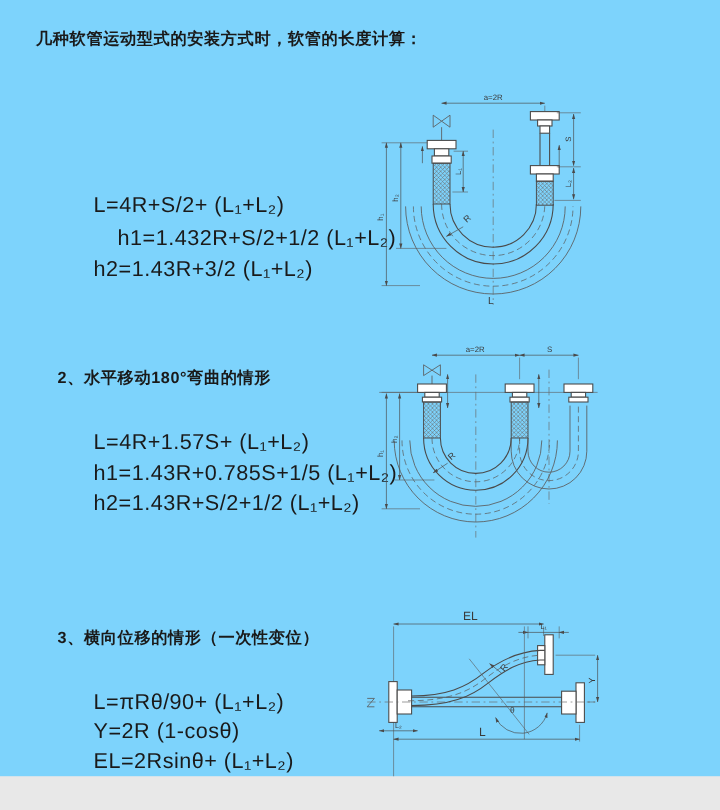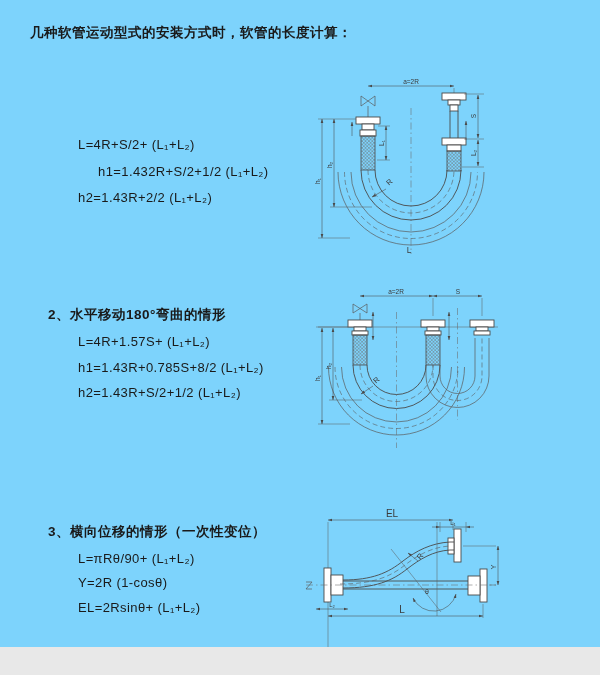--- a/index.html
+++ b/index.html
@@ -4,21 +4,21 @@
 <style>
   html,body{margin:0;padding:0;background:#e8e8e8;}
   .page{
     position:relative;width:600px;height:647px;background:#7dd3fc;
     font-family:"Liberation Sans","DejaVu Sans",sans-serif;color:#1a1a1a;
     overflow:hidden;margin:0 auto;
   }
   .ln{position:absolute;white-space:nowrap;}
   .title{font-size:13.5px;font-weight:700;letter-spacing:.5px;}
   .h{font-size:13.5px;font-weight:700;letter-spacing:.5px;}
-  .f{font-size:13px;font-weight:500;letter-spacing:.4px;}
+  .f{font-size:18px;font-weight:500;letter-spacing:.4px;margin-top:24px;}
   svg{position:absolute;overflow:visible;}
   svg text{font-family:"Liberation Sans","DejaVu Sans",sans-serif;fill:#3a3a3a;}
   .pipe{stroke:#4a4a4a;stroke-width:.9;fill:none;}
   .pipet{stroke:#5a5a5a;stroke-width:.7;fill:none;}
   .dim{stroke:#4a4a4a;stroke-width:.55;fill:none;}
   .ext{stroke:#5a5a5a;stroke-width:.5;fill:none;}
   .cl{stroke:#6a6a6a;stroke-width:.55;fill:none;stroke-dasharray:7 3 1.5 3;}
   .dsh{stroke:#5a5a5a;stroke-width:.6;fill:none;stroke-dasharray:5 3;}
   .hatch{stroke:#4a4a4a;stroke-width:.8;}
   .flg{fill:#ffffff;stroke:#4a4a4a;stroke-width:.9;}
@@ -26,25 +26,25 @@
 </style>
 </head>
 <body>
 
 <div class="page">
 
   <div class="ln title" style="left:30px;top:24px;">几种软管运动型式的安装方式时，软管的长度计算：</div>
 
   <div class="ln f" style="left:78px;top:137px;">L=4R+S/2+ (L₁+L₂)</div>
   <div class="ln f" style="left:78px;top:164px;padding-left:20px;">h1=1.432R+S/2+1/2 (L₁+L₂)</div>
-  <div class="ln f" style="left:78px;top:190px;">h2=1.43R+2/2 (L₁+L₂)</div>
+  <div class="ln f" style="left:78px;top:190px;">h2=1.43R+3/2 (L₁+L₂)</div>
 
   <div class="ln h" style="left:48px;top:306px;text-align:right;">2、水平移动180°弯曲的情形</div>
   <div class="ln f" style="left:78px;top:334px;">L=4R+1.57S+ (L₁+L₂)</div>
-  <div class="ln f" style="left:78px;top:360px;">h1=1.43R+0.785S+8/2 (L₁+L₂)</div>
+  <div class="ln f" style="left:78px;top:360px;">h1=1.43R+0.785S+1/5 (L₁+L₂)</div>
   <div class="ln f" style="left:78px;top:385px;">h2=1.43R+S/2+1/2 (L₁+L₂)</div>
 
   <div class="ln h" style="left:48px;top:523px;">3、横向位移的情形（一次性变位）</div>
   <div class="ln f" style="left:78px;top:551px;">L=πRθ/90+ (L₁+L₂)</div>
   <div class="ln f" style="left:78px;top:575px;">Y=2R (1-cosθ)</div>
   <div class="ln f" style="left:78px;top:600px;text-align:center;">EL=2Rsinθ+ (L₁+L₂)</div>
 
   <svg style="left:310px;top:70px;" width="282" height="196" viewBox="310 70 282 196">
     <defs>
       <marker id="m1" viewBox="0 0 8 8" refX="7.5" refY="4" markerWidth="8" markerHeight="8" orient="auto-start-reverse">

